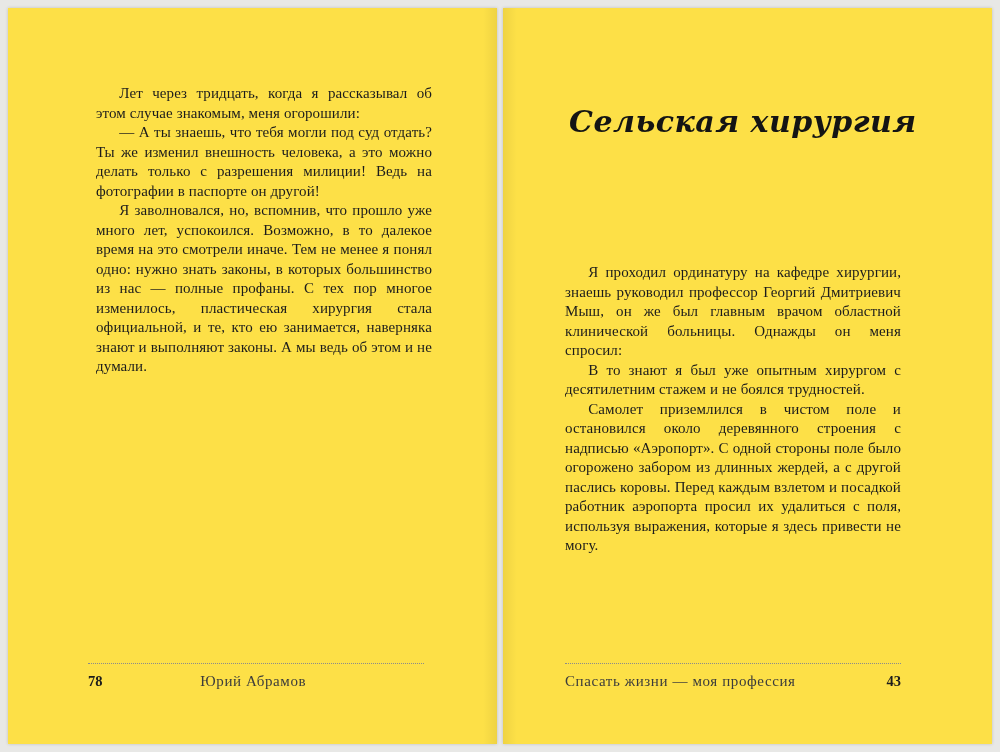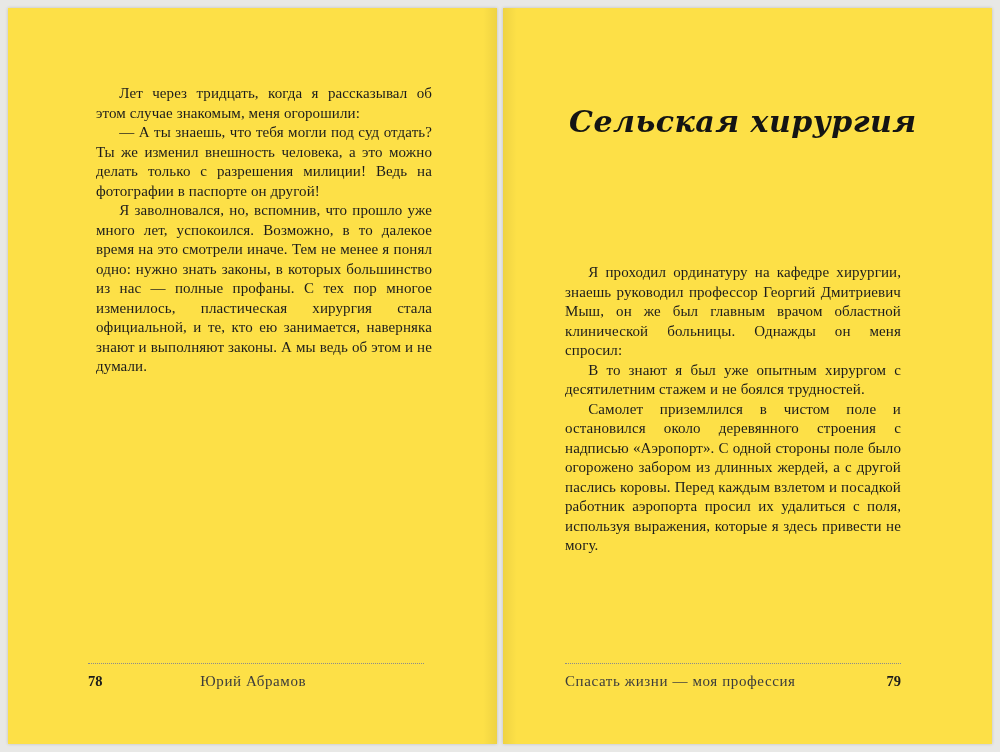--- a/index.html
+++ b/index.html
@@ -156,18 +156,18 @@
         <span class="title-dots-right"></span>
       </div>
       <p class="para" lang="ru">Я проходил ординатуру на кафедре хирургии, знаешь руководил профессор Георгий Дмитриевич Мыш, он же был главным врачом областной клинической больницы. Однажды он меня спросил:</p>
       <p class="para" lang="ru">В то знают я был уже опытным хирургом с десятилетним стажем и не боялся трудностей.</p>
       <p class="para" lang="ru">Самолет приземлился в чистом поле и остановился около деревянного строения с надписью «Аэропорт». С одной стороны поле было огорожено забором из длинных жердей, а с другой паслись коровы. Перед каждым взлетом и посадкой работник аэропорта просил их удалиться с поля, используя выражения, которые я здесь привести не могу.</p>
     </div>
     <div class="footer">
       <div class="footer-rule"></div>
       <div class="footer-row">
         <span class="running-head">Спасать жизни — моя профессия</span>
-        <span class="page-num">79</span>
+        <span class="page-num">43</span>
       </div>
     </div>
   </div>
 
 </div>
 
 </body></html>

